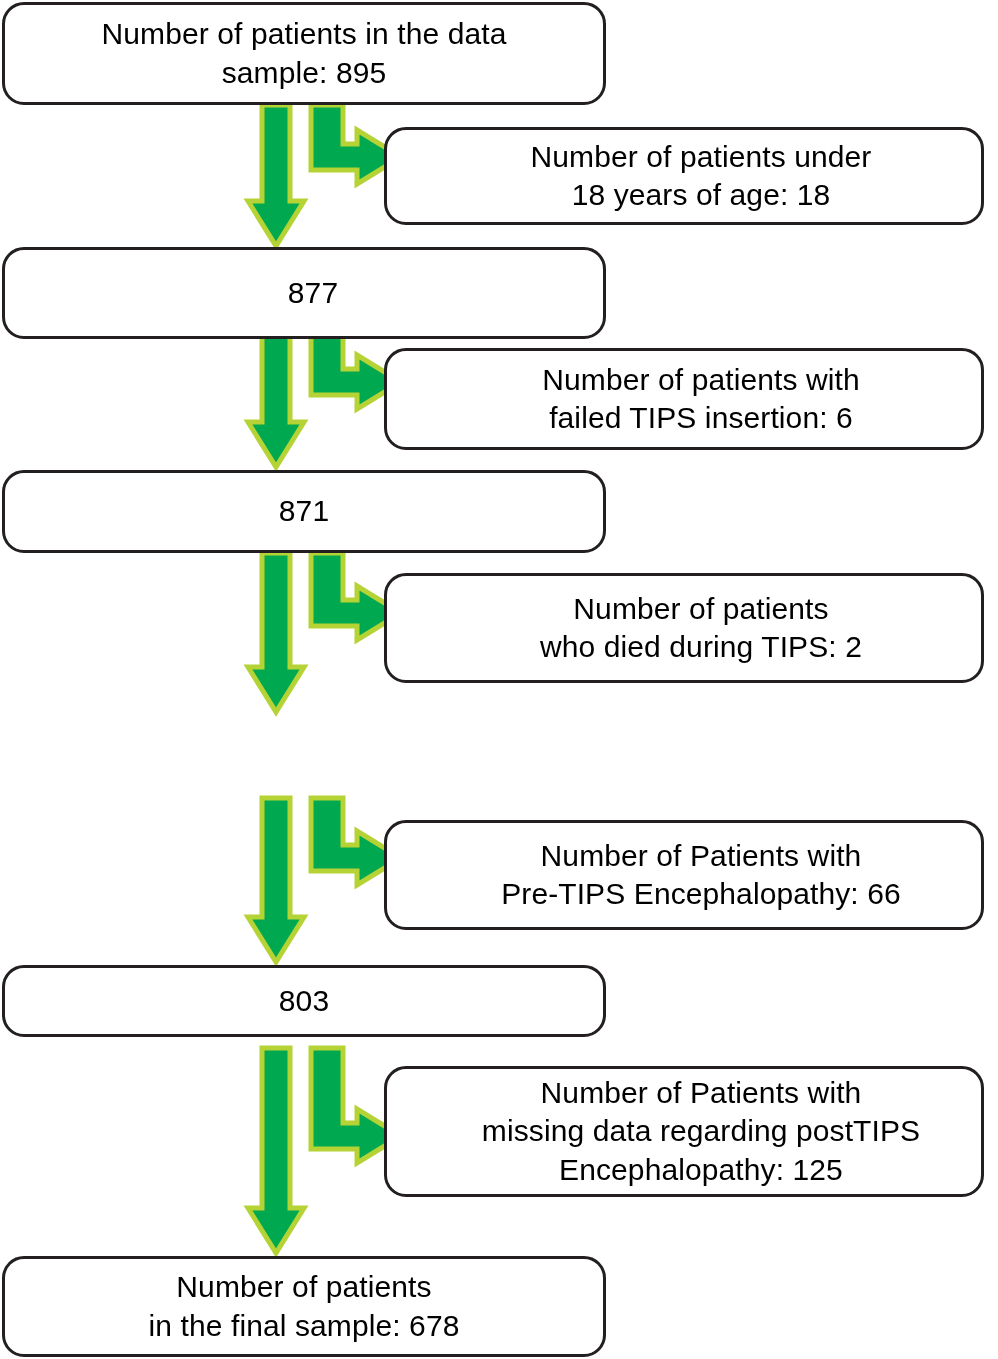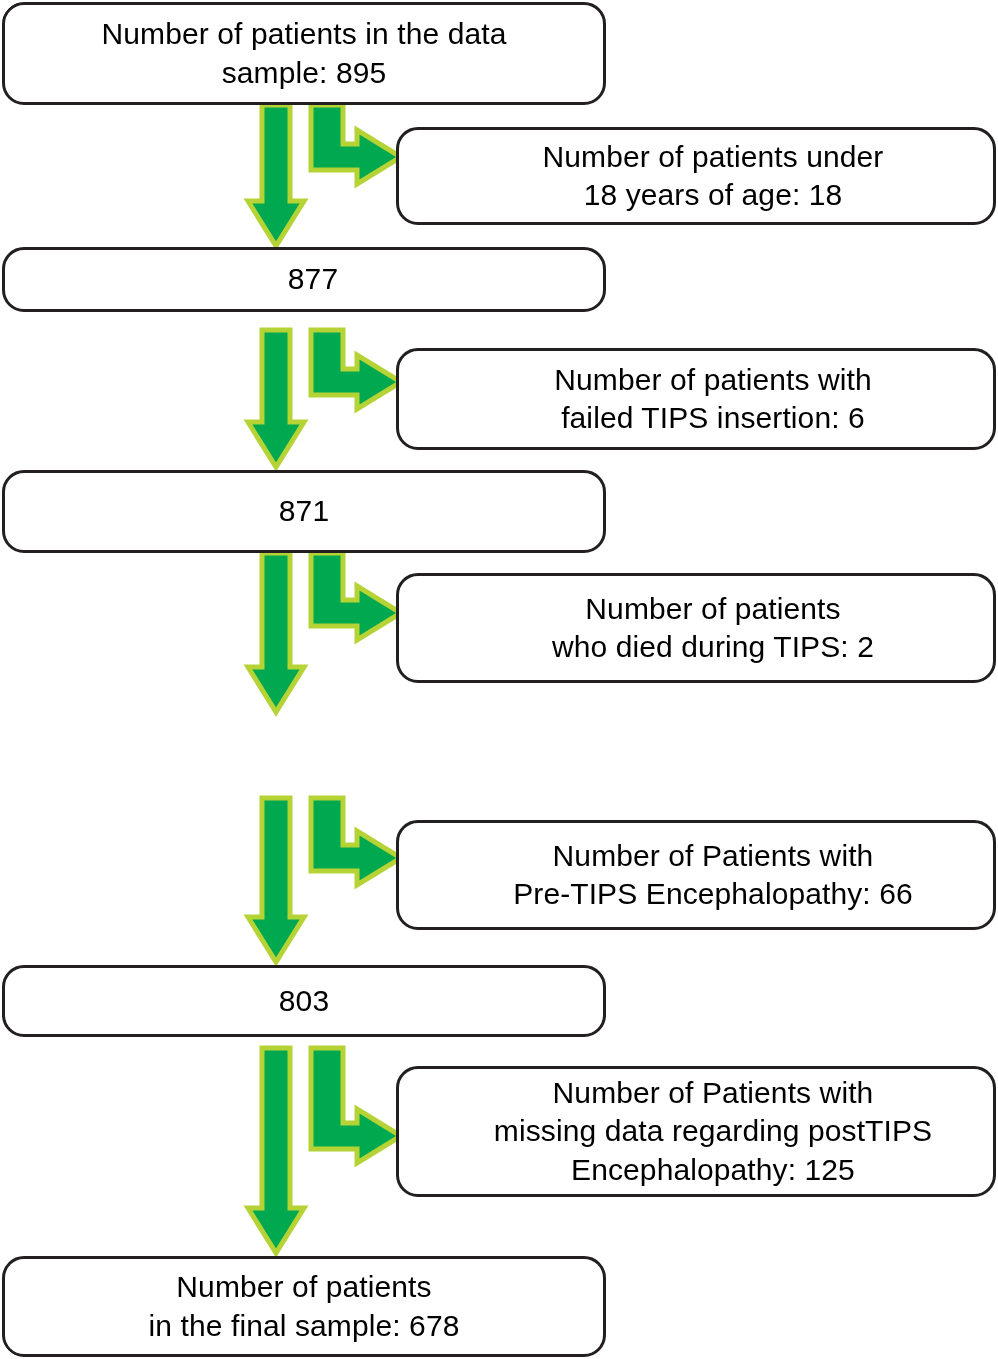--- a/index.html
+++ b/index.html
@@ -10,21 +10,20 @@
   body {
     font-family: "Liberation Sans", sans-serif;
     -webkit-font-smoothing: antialiased;
   }
   #canvas {
     position: relative;
     width: 998px;
     height: 1359px;
     background: #ffffff;
     overflow: hidden;
-    border-radius: 29px;
   }
 
   
   .node {
     position: absolute;
     box-sizing: border-box;
     background: #ffffff;
     border: 3px solid #231f20;
     border-radius: 22px;
     display: flex;
@@ -39,21 +38,21 @@
     z-index: 3;
   }
   .node .txt {
     display: block;
     white-space: pre-line;
   }
 
   
   .node.main  { left: 2px;  width: 604px; }
   
-  .node.side  { left: 396px; width: 600px; padding-left: 44px; }
+  .node.side  { left: 384px; width: 600px; padding-left: 44px; }
 
   
   .arrow-group {
     position: absolute;
     z-index: 2;
     pointer-events: none;
   }
   .arrow-group svg { display: block; overflow: visible; }
   .arw-fill   { fill: #00a84f; }
   .arw-stroke { stroke: #b5d334; stroke-width: 5; stroke-linejoin: miter; }
@@ -78,21 +77,21 @@
     <svg width="98" height="110" viewBox="0 0 98 110">
       <polygon class="arw-fill arw-stroke" points="2,0 34,0 34,39 48,39 48,25 92,52 48,79 48,65 2,65"></polygon>
     </svg>
   </div>
 
   <div class="node side" style="top:127px; height:98px;">
     <span class="txt">Number of patients under
 18 years of age: 18</span>
   </div>
 
-  <div class="node main" style="top:247px; height:65px;padding-left:28px;">
+  <div class="node main" style="top:247px; height:92px;padding-left:28px;">
     <span class="txt">877</span>
   </div>
 
   <div class="arrow-group" style="left:246px; top:330px;">
     <svg width="60" height="140" viewBox="0 0 60 140">
       <polygon class="arw-fill arw-stroke" points="16,0 44,0 44,92 58,92 30,137 2,92 16,92"></polygon>
     </svg>
   </div>
 
   <div class="arrow-group" style="left:309px; top:330px;">

